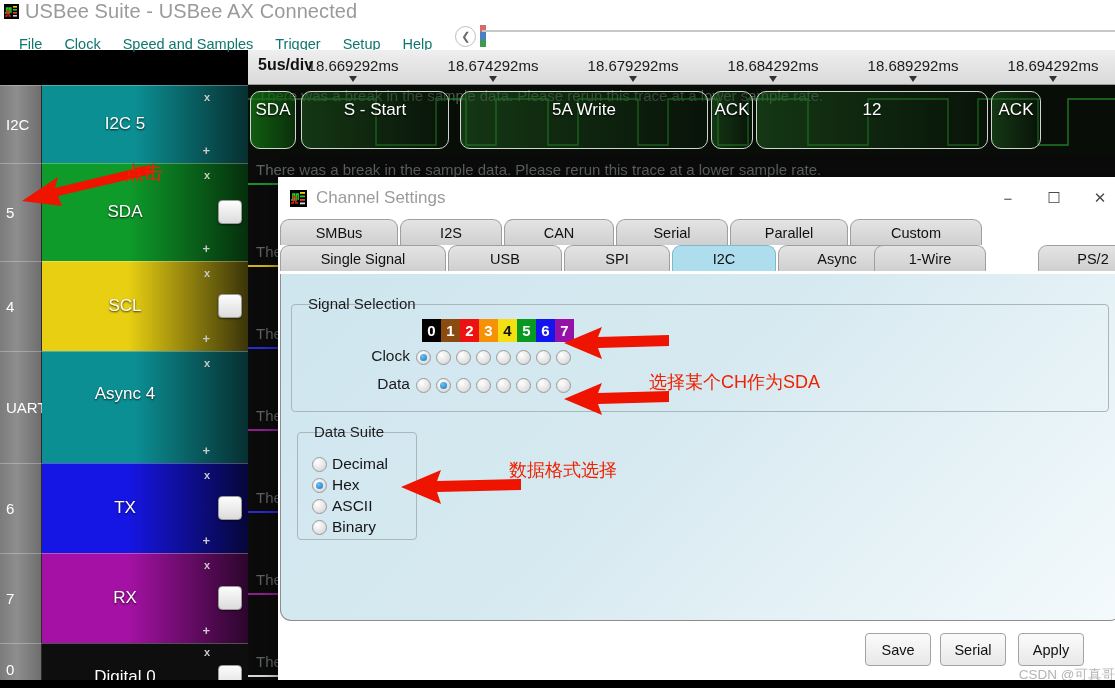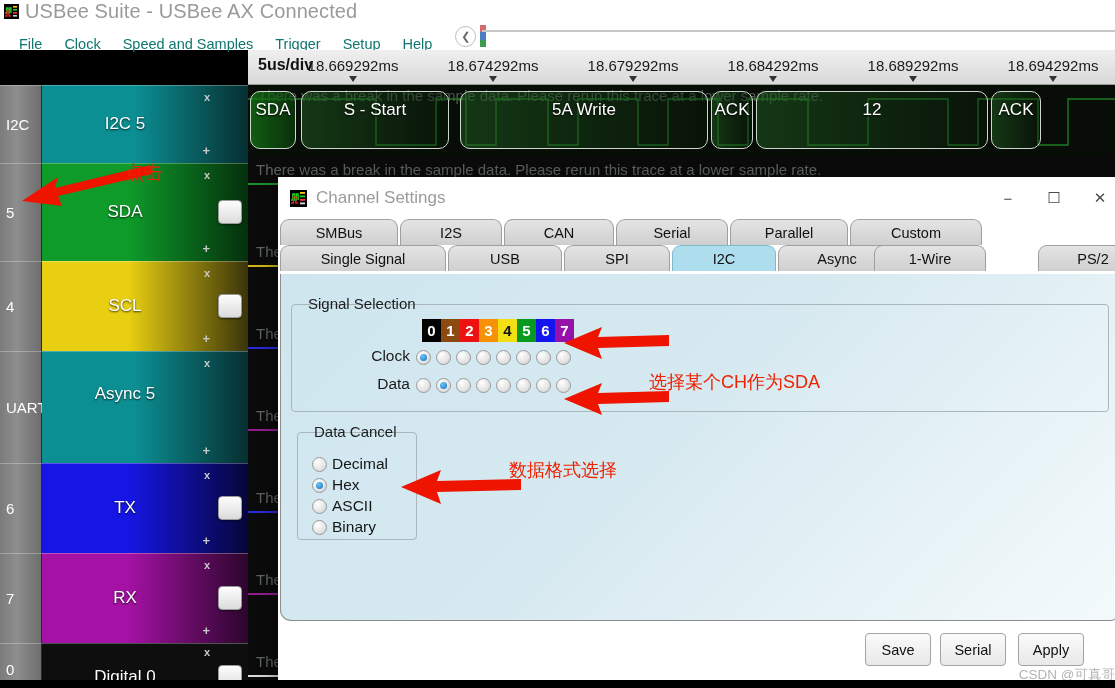--- a/index.html
+++ b/index.html
@@ -348,21 +348,21 @@
         <div class="ch-check"></div>
         <div class="ch-plus">+</div>
       </div>
       <div class="ch-sep" style="top:0"></div>
     </div>
 
     <div class="ch-row" style="height:112px">
       <div class="ch-gutter">UART</div>
       <div class="ch-body" style="background:linear-gradient(to right,#0b8f93,#0b8f93 45%,#072f31)">
         <div class="ch-x">x</div>
-        <div class="ch-label" style="top:38%">Async 5</div>
+        <div class="ch-label" style="top:38%">Async 4</div>
         <div class="ch-plus">+</div>
       </div>
       <div class="ch-sep" style="top:0"></div>
     </div>
 
     <div class="ch-row" style="height:90px">
       <div class="ch-gutter">6</div>
       <div class="ch-body" style="background:linear-gradient(to right,#1616e4,#1616e4 42%,#06063a)">
         <div class="ch-x">x</div>
         <div class="ch-label">TX</div>
@@ -484,21 +484,21 @@
       <svg class="arrow" style="left:283px; top:52px; width:105px; height:34px" viewBox="0 0 105 34">
         <polygon points="0,17 38,1 34,11 105,9 105,20 34,22 38,33" fill="#ee1400"></polygon>
       </svg>
 
       <svg class="arrow" style="left:283px; top:108px; width:105px; height:34px" viewBox="0 0 105 34">
         <polygon points="0,17 38,1 34,11 105,9 105,20 34,22 38,33" fill="#ee1400"></polygon>
       </svg>
       <div class="anno-text" style="left:368px; top:96px">选择某个CH作为SDA</div>
 
       <div class="group" style="left:16px; top:158px; width:120px; height:108px">
-        <div class="group-title">Data Cancel</div>
+        <div class="group-title">Data Suite</div>
         <div class="fmt-list">
           <div class="fmt-item">
             <div class="rad"></div>
             <div class="fl">Decimal</div>
           </div>
           <div class="fmt-item">
             <div class="rad on"></div>
             <div class="fl">Hex</div>
           </div>
           <div class="fmt-item">

